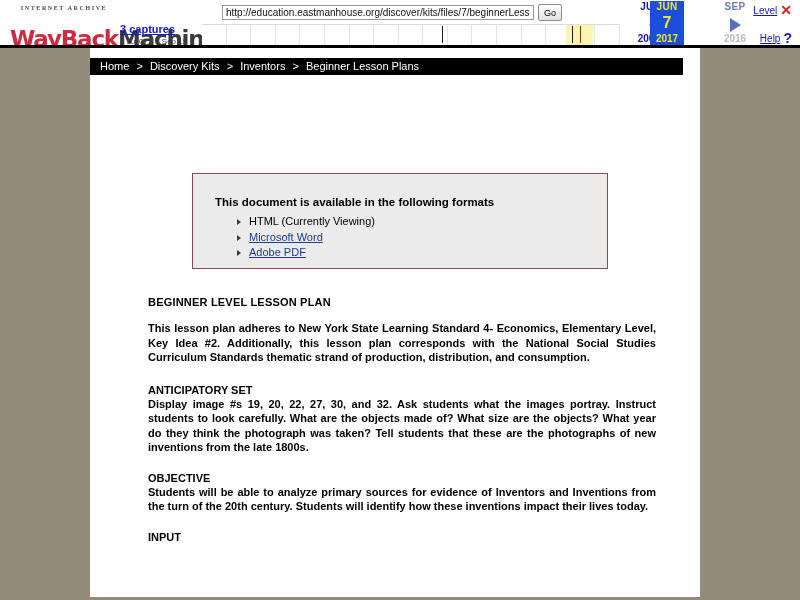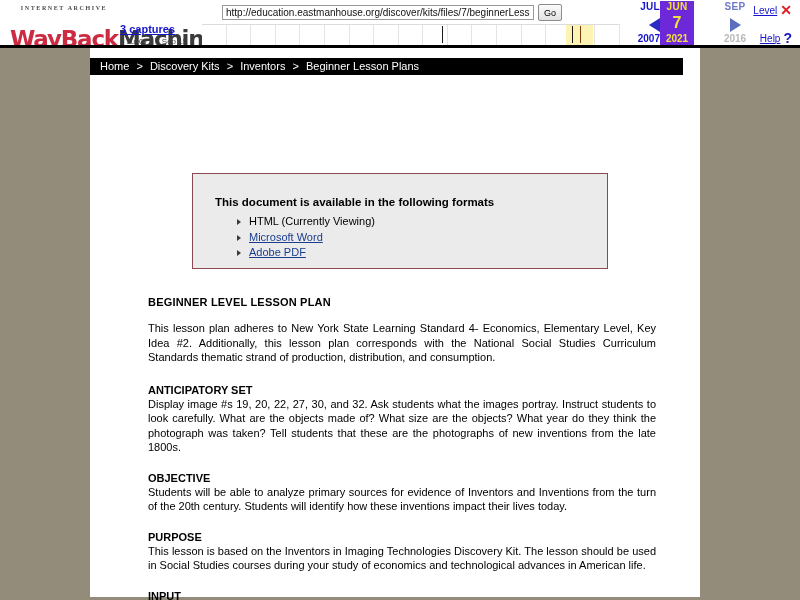--- a/index.html
+++ b/index.html
@@ -159,21 +159,21 @@
     width: 108px;
     height: 45px;
   }
   .wb-dn-col {
     position: absolute;
     top: 0;
     width: 34px;
     text-align: center;
   }
   .wb-dn-col.prev { left: 0; text-align: right; }
-  .wb-dn-col.cur  { left: 34px; background: #6d28d9; height: 45px; }
+  .wb-dn-col.cur  { left: 24px; background: #1d4ed8; height: 45px; }
   .wb-dn-col.next { left: 68px; padding-left: 24px; }
   .wb-dn-mon {
     font-size: 10px;
     font-weight: bold;
     color: #1414cc;
     line-height: 12px;
     letter-spacing: .3px;
   }
   .wb-dn-col.cur .wb-dn-mon { color: #f2e23a; }
   .wb-dn-col.next .wb-dn-mon { color: #6d7ac4; }
@@ -326,20 +326,21 @@
     font-weight: bold;
     color: #000;
     margin: 0 0 1px 0;
   }
   .sec-body {
     font-size: 11px;
     line-height: 14.5px;
     color: #000;
     margin: 0 0 17px 0;
     text-align: justify;
+    font-weight: bold;
   }
   .sec-body.lead { margin-bottom: 19px; }
 </style>
 </head>
 <body>
 
 <div id="wayback-toolbar">
 
   <div class="wb-logo">
     <div class="wb-logo-top">INTERNET ARCHIVE</div>
@@ -382,21 +383,21 @@
 
   <div class="wb-datenav">
     <div class="wb-dn-col prev">
       <div class="wb-dn-mon">JUL</div>
       <div class="wb-dn-mid"><span class="wb-arrow left"></span></div>
       <div class="wb-dn-yr">2007</div>
     </div>
     <div class="wb-dn-col cur">
       <div class="wb-dn-mon">JUN</div>
       <div class="wb-dn-mid">7</div>
-      <div class="wb-dn-yr">2021</div>
+      <div class="wb-dn-yr">2017</div>
     </div>
     <div class="wb-dn-col next">
       <div class="wb-dn-mon">SEP</div>
       <div class="wb-dn-mid"><span class="wb-arrow right"></span></div>
       <div class="wb-dn-yr">2016</div>
     </div>
   </div>
 
   <div class="wb-close">
     <span class="wb-ctxt">Level</span>
@@ -450,24 +451,20 @@
     <div>
       <div class="sec-head">ANTICIPATORY SET</div>
       <p class="sec-body">Display image #s 19, 20, 22, 27, 30, and 32. Ask students what the images portray. Instruct students to look carefully. What are the objects made of? What size are the objects? What year do they think the photograph was taken? Tell students that these are the photographs of new inventions from the late 1800s.</p>
     </div>
 
     <div>
       <div class="sec-head">OBJECTIVE</div>
       <p class="sec-body">Students will be able to analyze primary sources for evidence of Inventors and Inventions from the turn of the 20th century. Students will identify how these inventions impact their lives today.</p>
     </div>
 
-    <div>
-      <div class="sec-head">PURPOSE</div>
-      <p class="sec-body">This lesson is based on the Inventors in Imaging Technologies Discovery Kit. The lesson should be used in Social Studies courses during your study of economics and technological advances in American life.</p>
-    </div>
 
     <div>
       <div class="sec-head">INPUT</div>
 
     </div>
   </div>
 
 </div>
 
 </body></html>

